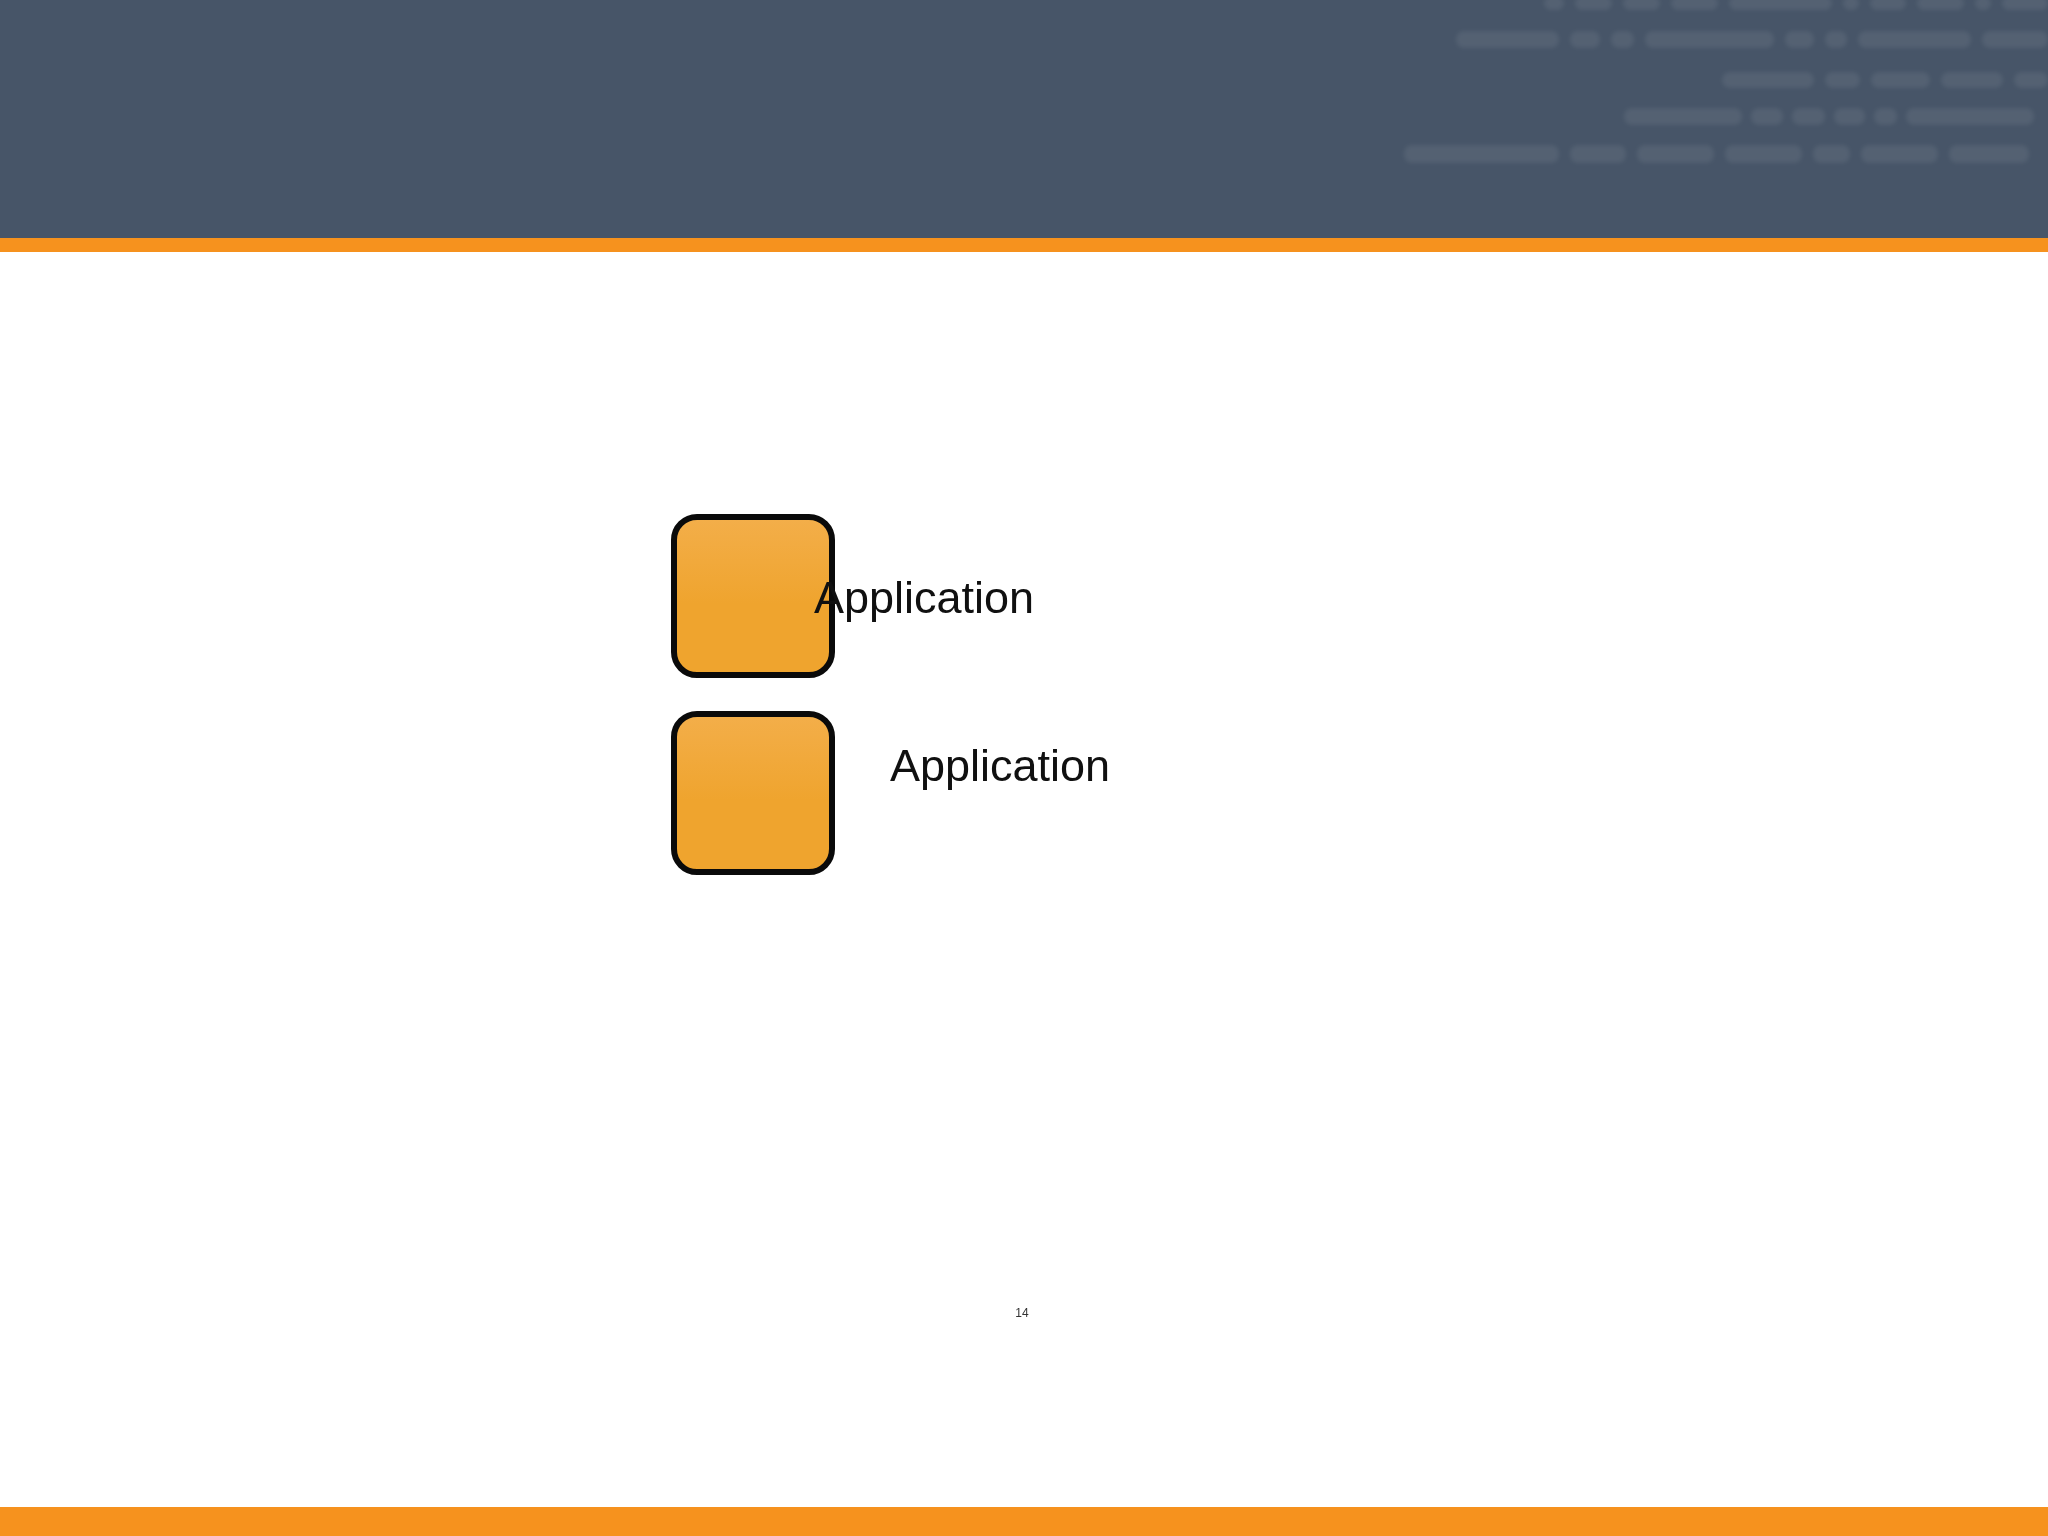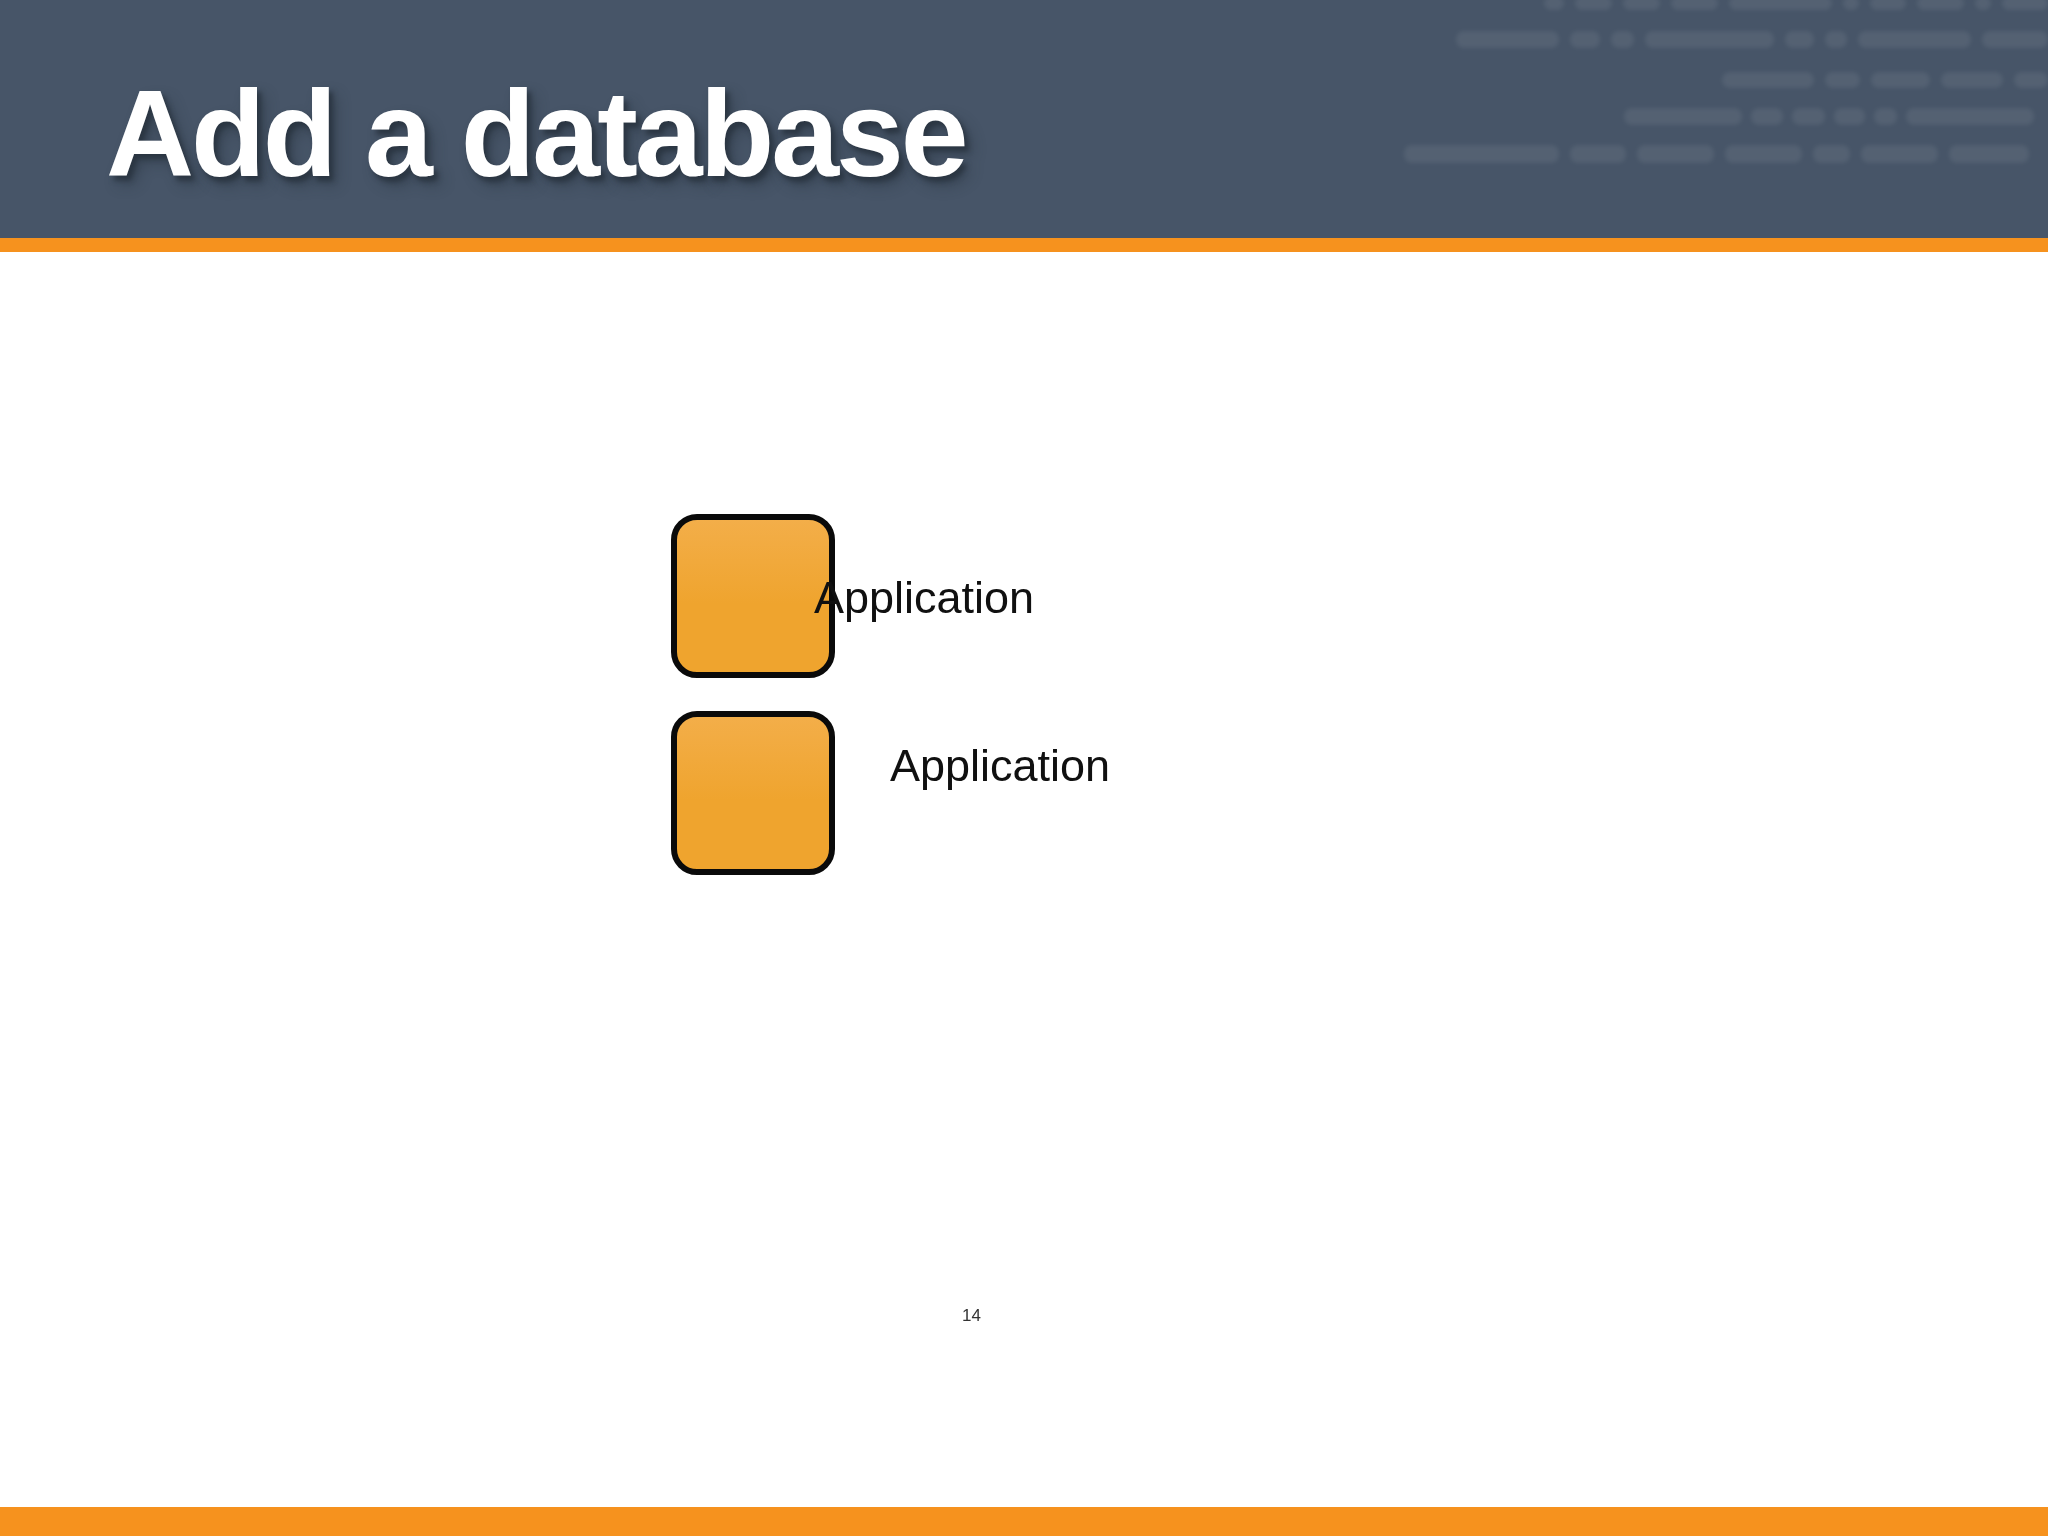--- a/index.html
+++ b/index.html
@@ -88,32 +88,31 @@
   .appdb-label {
     left: 890px; top: 735px;
     width: 400px;
     line-height: 62px;
   }
 
   .page-number {
     position: absolute;
     left: 962px; top: 1306px;
     width: 120px;
-    text-align: left;
-    font-size: 17px;
+    text-align: center;
+    font-size: 12px;
     color: var(--page-number-color, #333333);
   }
 </style>
 </head>
 <body>
 
 <div class="slide">
 
   <header class="slide-header">
-    <h1 class="slide-title">Add a database</h1>
     <div class="ghost-rows">
         <div class="ghost-row" style="top: -4px; height: 14px; left: 1544px; gap: 11px;">
           <div class="ghost-seg" style="width: 20px;"></div>
           <div class="ghost-seg" style="width: 37px;"></div>
           <div class="ghost-seg" style="width: 37px;"></div>
           <div class="ghost-seg" style="width: 47px;"></div>
           <div class="ghost-seg" style="width: 103px;"></div>
           <div class="ghost-seg" style="width: 16px;"></div>
           <div class="ghost-seg" style="width: 36px;"></div>
           <div class="ghost-seg" style="width: 47px;"></div>

